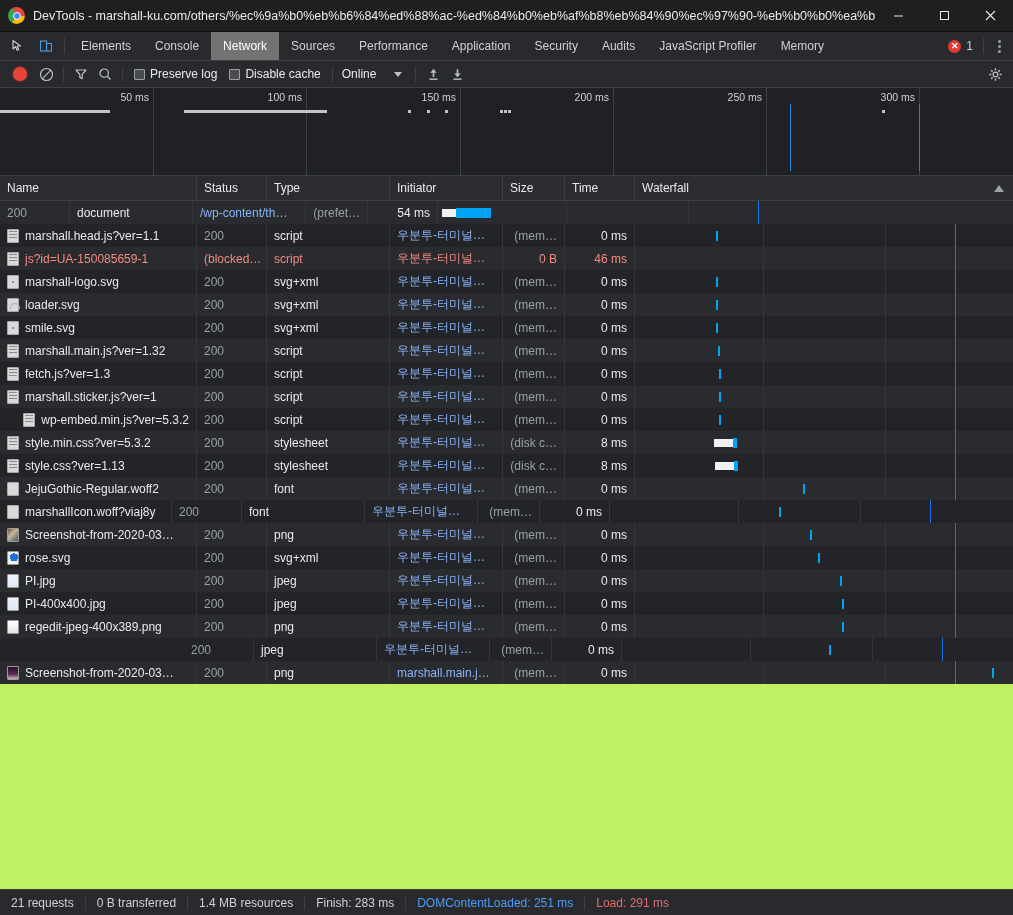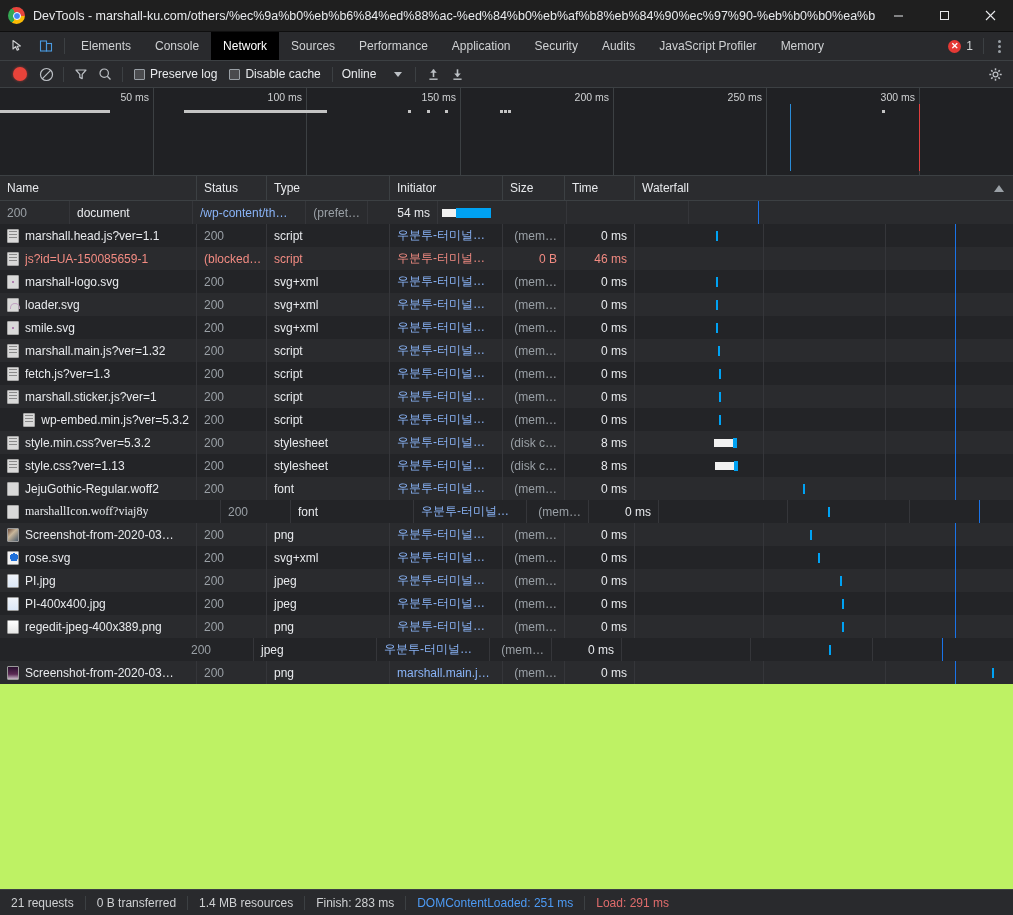--- a/index.html
+++ b/index.html
@@ -57,21 +57,21 @@
   .tb-icon {
     width: 28px; display: flex; align-items: center; justify-content: center;
     flex: 0 0 28px;
   }
   .tb-icon.first { margin-left: 4px; }
   .tb-sep { width: 1px; background: #3c4043; margin: 6px 4px; flex: 0 0 1px; }
   .tab {
     display: flex; align-items: center; padding: 0 12px;
     color: #cfd1d3; font-size: 12px; white-space: nowrap;
   }
-  .tab.active { background: #000000; color: #fff; }
+  .tab.active { background: #737373; color: #fff; }
   .tabstrip .spacer { flex: 1 1 auto; }
   .err-badge {
     display: flex; align-items: center; gap: 5px; padding: 0 6px;
   }
   .err-dot {
     width: 13px; height: 13px; border-radius: 50%;
     background: #e53935; color: #fff; font-size: 9px; line-height: 13px;
     text-align: center; font-weight: bold;
   }
   .err-count { color: #cfd1d3; font-size: 12px; }
@@ -637,21 +637,21 @@
         <div class="cell time" style="width: 70px;">0 ms</div>
         <div class="cell waterfall">
           <div class="wf-grid" style="left: 128px;"></div>
           <div class="wf-grid" style="left: 250px;"></div>
           <div class="wf-grid" style="left: 320px;"></div>
           <div class="wf-dcl" style="left: 320px;"></div>
           <div class="wf-bar" style="left: 168px; width: 2px;"></div>
         </div>
       </div>
       <div class="row even">
-        <div class="cell name" style="width: 221px; font-family: Liberation Serif, serif;">
+        <div class="cell name" style="width: 172px;">
           <span class="ficon "></span>
           <span class="trunc">marshallIcon.woff?viaj8y</span>
         </div>
         <div class="cell status" style="width: 70px;">200</div>
         <div class="cell type" style="width: 123px;">font</div>
         <div class="cell initiator" style="width: 113px;">
           <a class="trunc">우분투-터미널…</a>
         </div>
         <div class="cell size" style="width: 62px;">(mem…</div>
         <div class="cell time" style="width: 70px;">0 ms</div>

